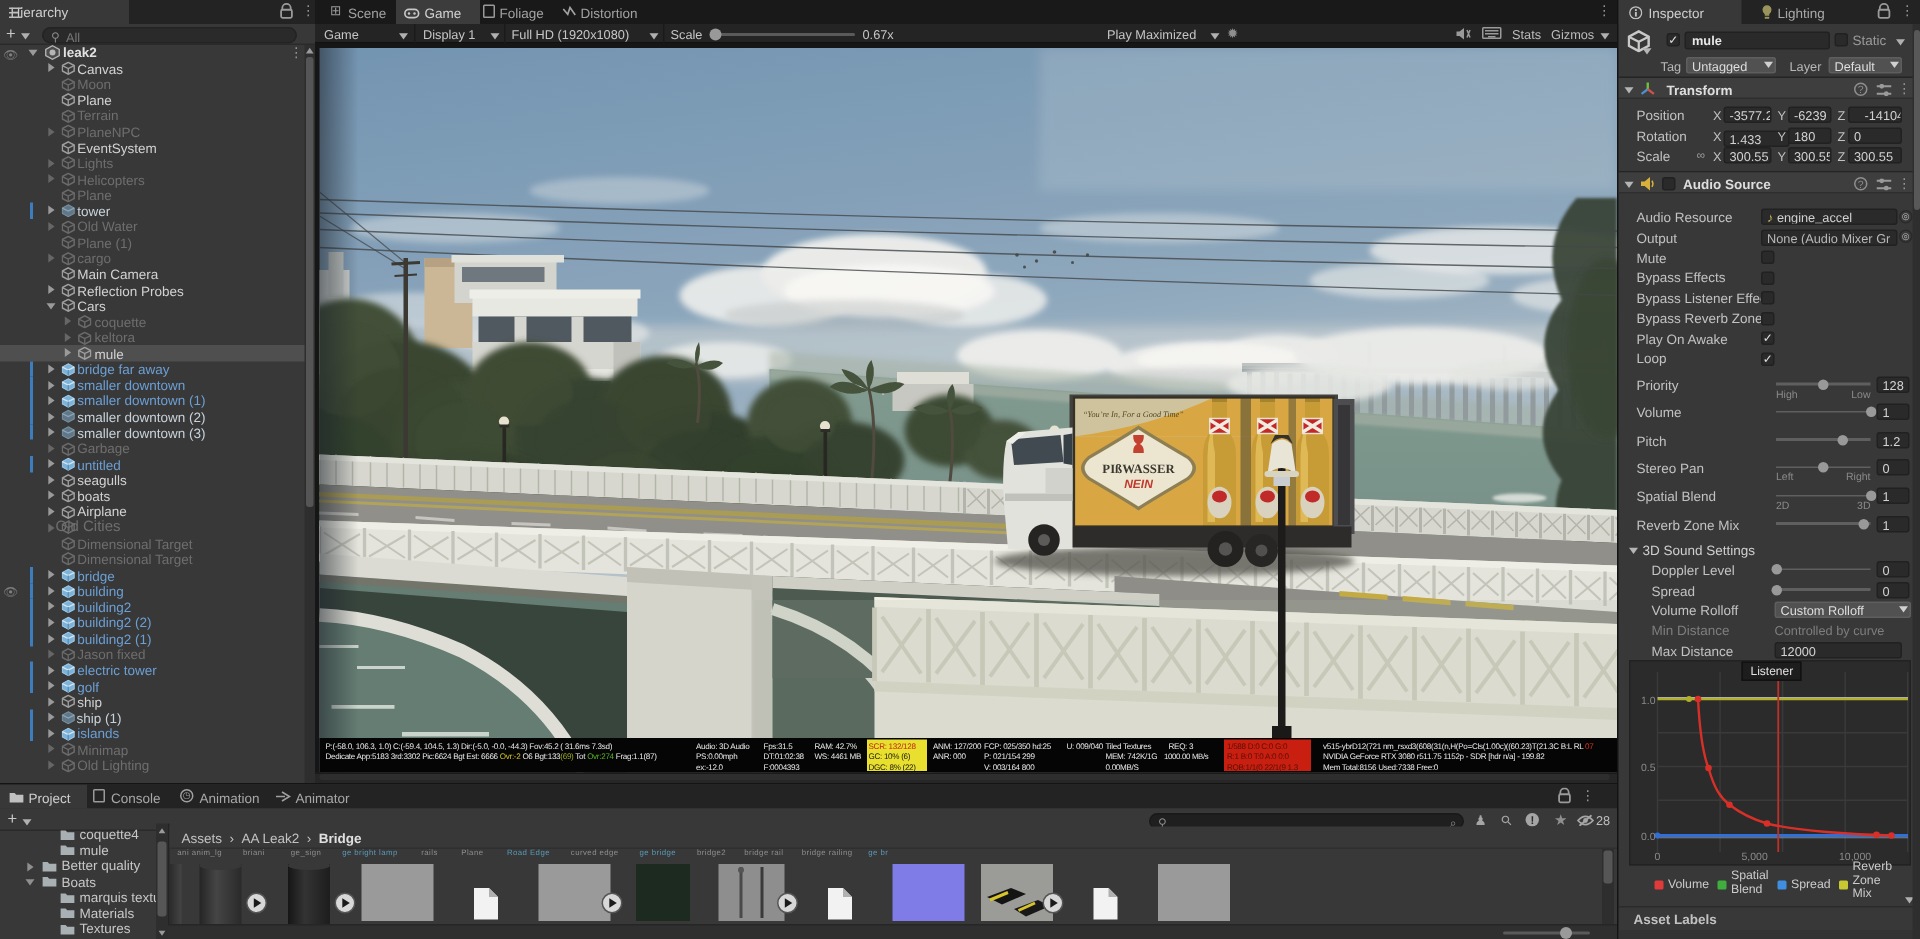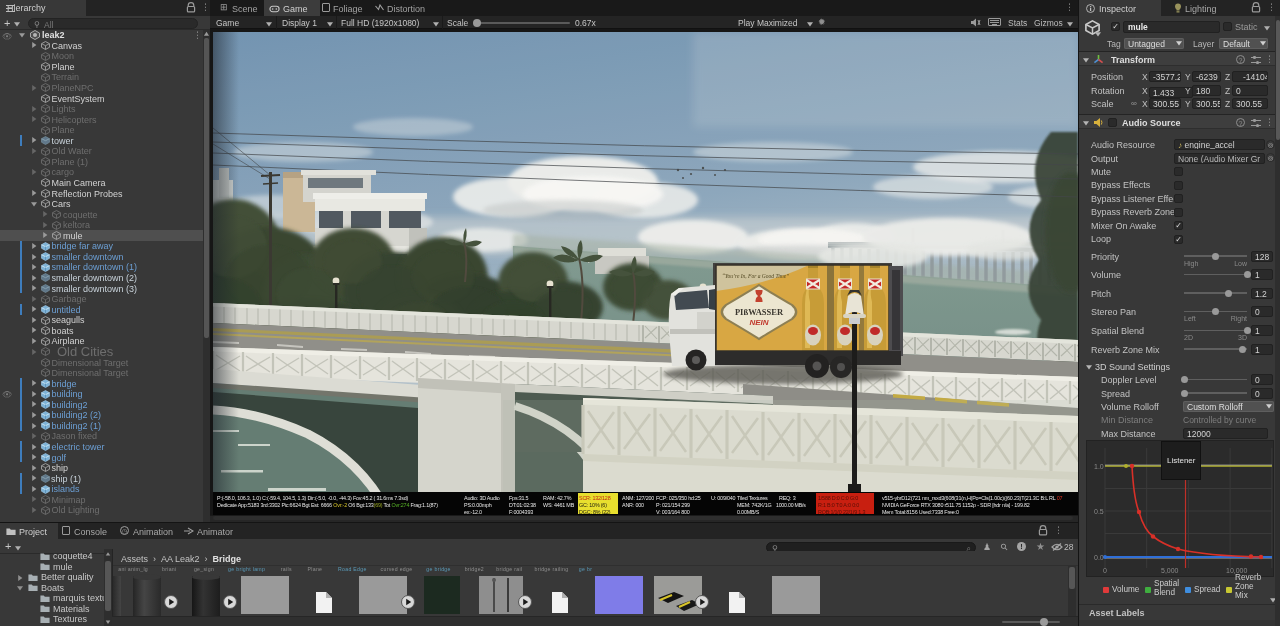--- a/index.html
+++ b/index.html
@@ -300,21 +300,21 @@
     </svg>
     <div class="abs" style="left:51.5px;top:336.3px;font-size:9px;line-height:10px;color:#d2d2d2;white-space:nowrap">Airplane</div>
     <div class="row" style="top:346.3px;height:10.56px"></div>
     <svg style="position:absolute;left:29.5px;top:347.6px" width="8" height="8" viewBox="0 0 8 8">
       <path d="M2.2 1 6.4 4 2.2 7Z" fill="#666"></path>
     </svg>
     <svg style="position:absolute;left:40.5px;top:347.3px" width="9" height="9" viewBox="0 0 10 10">
       <path d="M5 0.6 9.4 3 9.4 7 5 9.4 0.6 7 0.6 3Z" fill="none" stroke="#6a6a6a" stroke-width="1.1"></path>
       <path d="M0.6 3 5 5.2 9.4 3 M5 5.2 5 9.4" stroke="#6a6a6a" stroke-width="1.0" fill="none"></path>
     </svg>
-    <div class="abs" style="left:57px;top:346.9px;font-size:13px;line-height:10px;color:#6e6e6e;white-space:nowrap">Old Cities</div>
+    <div class="abs" style="left:37px;top:346.9px;font-size:10px;line-height:10px;color:#6e6e6e;white-space:nowrap">Old Cities</div>
     <div class="row" style="top:356.9px;height:10.56px"></div>
     <svg style="position:absolute;left:40.5px;top:357.86px" width="9" height="9" viewBox="0 0 10 10">
       <path d="M5 0.6 9.4 3 9.4 7 5 9.4 0.6 7 0.6 3Z" fill="none" stroke="#6a6a6a" stroke-width="1.1"></path>
       <path d="M0.6 3 5 5.2 9.4 3 M5 5.2 5 9.4" stroke="#6a6a6a" stroke-width="1.0" fill="none"></path>
     </svg>
     <div class="abs" style="left:51.5px;top:357.5px;font-size:9px;line-height:10px;color:#6e6e6e;white-space:nowrap">Dimensional Target</div>
     <div class="row" style="top:367.4px;height:10.56px"></div>
     <svg style="position:absolute;left:40.5px;top:368.42px" width="9" height="9" viewBox="0 0 10 10">
       <path d="M5 0.6 9.4 3 9.4 7 5 9.4 0.6 7 0.6 3Z" fill="none" stroke="#6a6a6a" stroke-width="1.1"></path>
       <path d="M0.6 3 5 5.2 9.4 3 M5 5.2 5 9.4" stroke="#6a6a6a" stroke-width="1.0" fill="none"></path>
@@ -1177,21 +1177,21 @@
     <div class="fld" style="left:95px;top:152.5px;width:91px;height:11px;padding:1px 3px;color:#b9b9b9">None (Audio Mixer Gr</div>
     <div class="abs" style="left:187px;top:153px;width:9px;height:9px;background:#3a3a3a;border-radius:50%;border:1px solid #2a2a2a;color:#bbb;font-size:6px;text-align:center;line-height:9px">◎</div>
     <div class="lbl" style="left:12px;top:166.5px">Mute</div>
     <div class="cb" style="left:95px;top:167.0px"></div>
     <div class="lbl" style="left:12px;top:180px">Bypass Effects</div>
     <div class="cb" style="left:95px;top:180.5px"></div>
     <div class="lbl" style="left:12px;top:193.5px">Bypass Listener Effec</div>
     <div class="cb" style="left:95px;top:194.0px"></div>
     <div class="lbl" style="left:12px;top:207px">Bypass Reverb Zones</div>
     <div class="cb" style="left:95px;top:207.5px"></div>
-    <div class="lbl" style="left:12px;top:220.5px">Mixer On Awake</div>
+    <div class="lbl" style="left:12px;top:220.5px">Play On Awake</div>
     <div class="ck" style="left:95px;top:221.0px">✓</div>
     <div class="lbl" style="left:12px;top:234px">Loop</div>
     <div class="ck" style="left:95px;top:234.5px">✓</div>
     <div class="lbl" style="left:12px;top:251.5px">Priority</div>
     <div class="abs" style="left:105px;top:255.25px;width:63px;height:1.5px;background:#5f5f5f"></div>
     <div class="abs" style="left:133.0px;top:252.5px;width:7px;height:7px;background:#999;border-radius:50%"></div>
     <div class="fld" style="left:172px;top:250.5px;width:22px;height:11px;padding:1px 3px">128</div>
     <div class="abs" style="left:105px;top:259.5px;width:63px;color:#8a8a8a;font-size:7px"><span>High</span><span style="float:right">Low</span></div>
     <div class="lbl" style="left:12px;top:270.0px">Volume</div>
     <div class="abs" style="left:105px;top:273.75px;width:63px;height:1.5px;background:#5f5f5f"></div>
@@ -1264,21 +1264,21 @@
       <circle cx="175" cy="117" r="2.2" fill="#d83028"></circle>
       <circle cx="40" cy="26" r="2" fill="#b0b02a"></circle>
       <circle cx="19" cy="117" r="2" fill="#2f6fd8"></circle>
       <text x="8" y="29" font-size="7" fill="#8a8a8a">1.0</text>
       <text x="8" y="74" font-size="7" fill="#8a8a8a">0.5</text>
       <text x="8" y="120" font-size="7" fill="#8a8a8a">0.0</text>
       <text x="17" y="133" font-size="7" fill="#8a8a8a">0</text>
       <text x="75" y="133" font-size="7" fill="#8a8a8a">5,000</text>
       <text x="140" y="133" font-size="7" fill="#8a8a8a">10,000</text>
     </svg>
-    <div class="abs" style="left:82px;top:441px;background:#1d1d1d;color:#e2e2e2;font-size:8px;padding:14px 5px;border:1px solid #111">Listener</div>
+    <div class="abs" style="left:82px;top:441px;background:#1d1d1d;color:#e2e2e2;font-size:8px;padding:1px 5px;border:1px solid #111">Listener</div>
     <div class="abs" style="left:0;top:578px;width:202px;height:26px;font-size:8.2px;color:#cccccc"></div>
     <div class="abs" style="left:24px;top:587px;width:6px;height:6px;background:#e03a3a;border-radius:1px"></div>
     <div class="abs" style="left:33px;top:585px;color:#ccc;font-size:8.2px">Volume</div>
     <div class="abs" style="left:66px;top:587px;width:6px;height:6px;background:#3fae3f;border-radius:1px"></div>
     <div class="abs" style="left:75px;top:579px;color:#ccc;font-size:8.2px;line-height:9px">Spatial<br>Blend</div>
     <div class="abs" style="left:106px;top:587px;width:6px;height:6px;background:#3f8ee0;border-radius:1px"></div>
     <div class="abs" style="left:115px;top:585px;color:#ccc;font-size:8.2px">Spread</div>
     <div class="abs" style="left:147px;top:587px;width:6px;height:6px;background:#c8c832;border-radius:1px"></div>
     <div class="abs" style="left:156px;top:573px;color:#ccc;font-size:8.2px;line-height:9px">Reverb<br>Zone<br>Mix</div>
     <svg style="position:absolute;left:190px;top:596px" width="8" height="8" viewBox="0 0 8 8">

